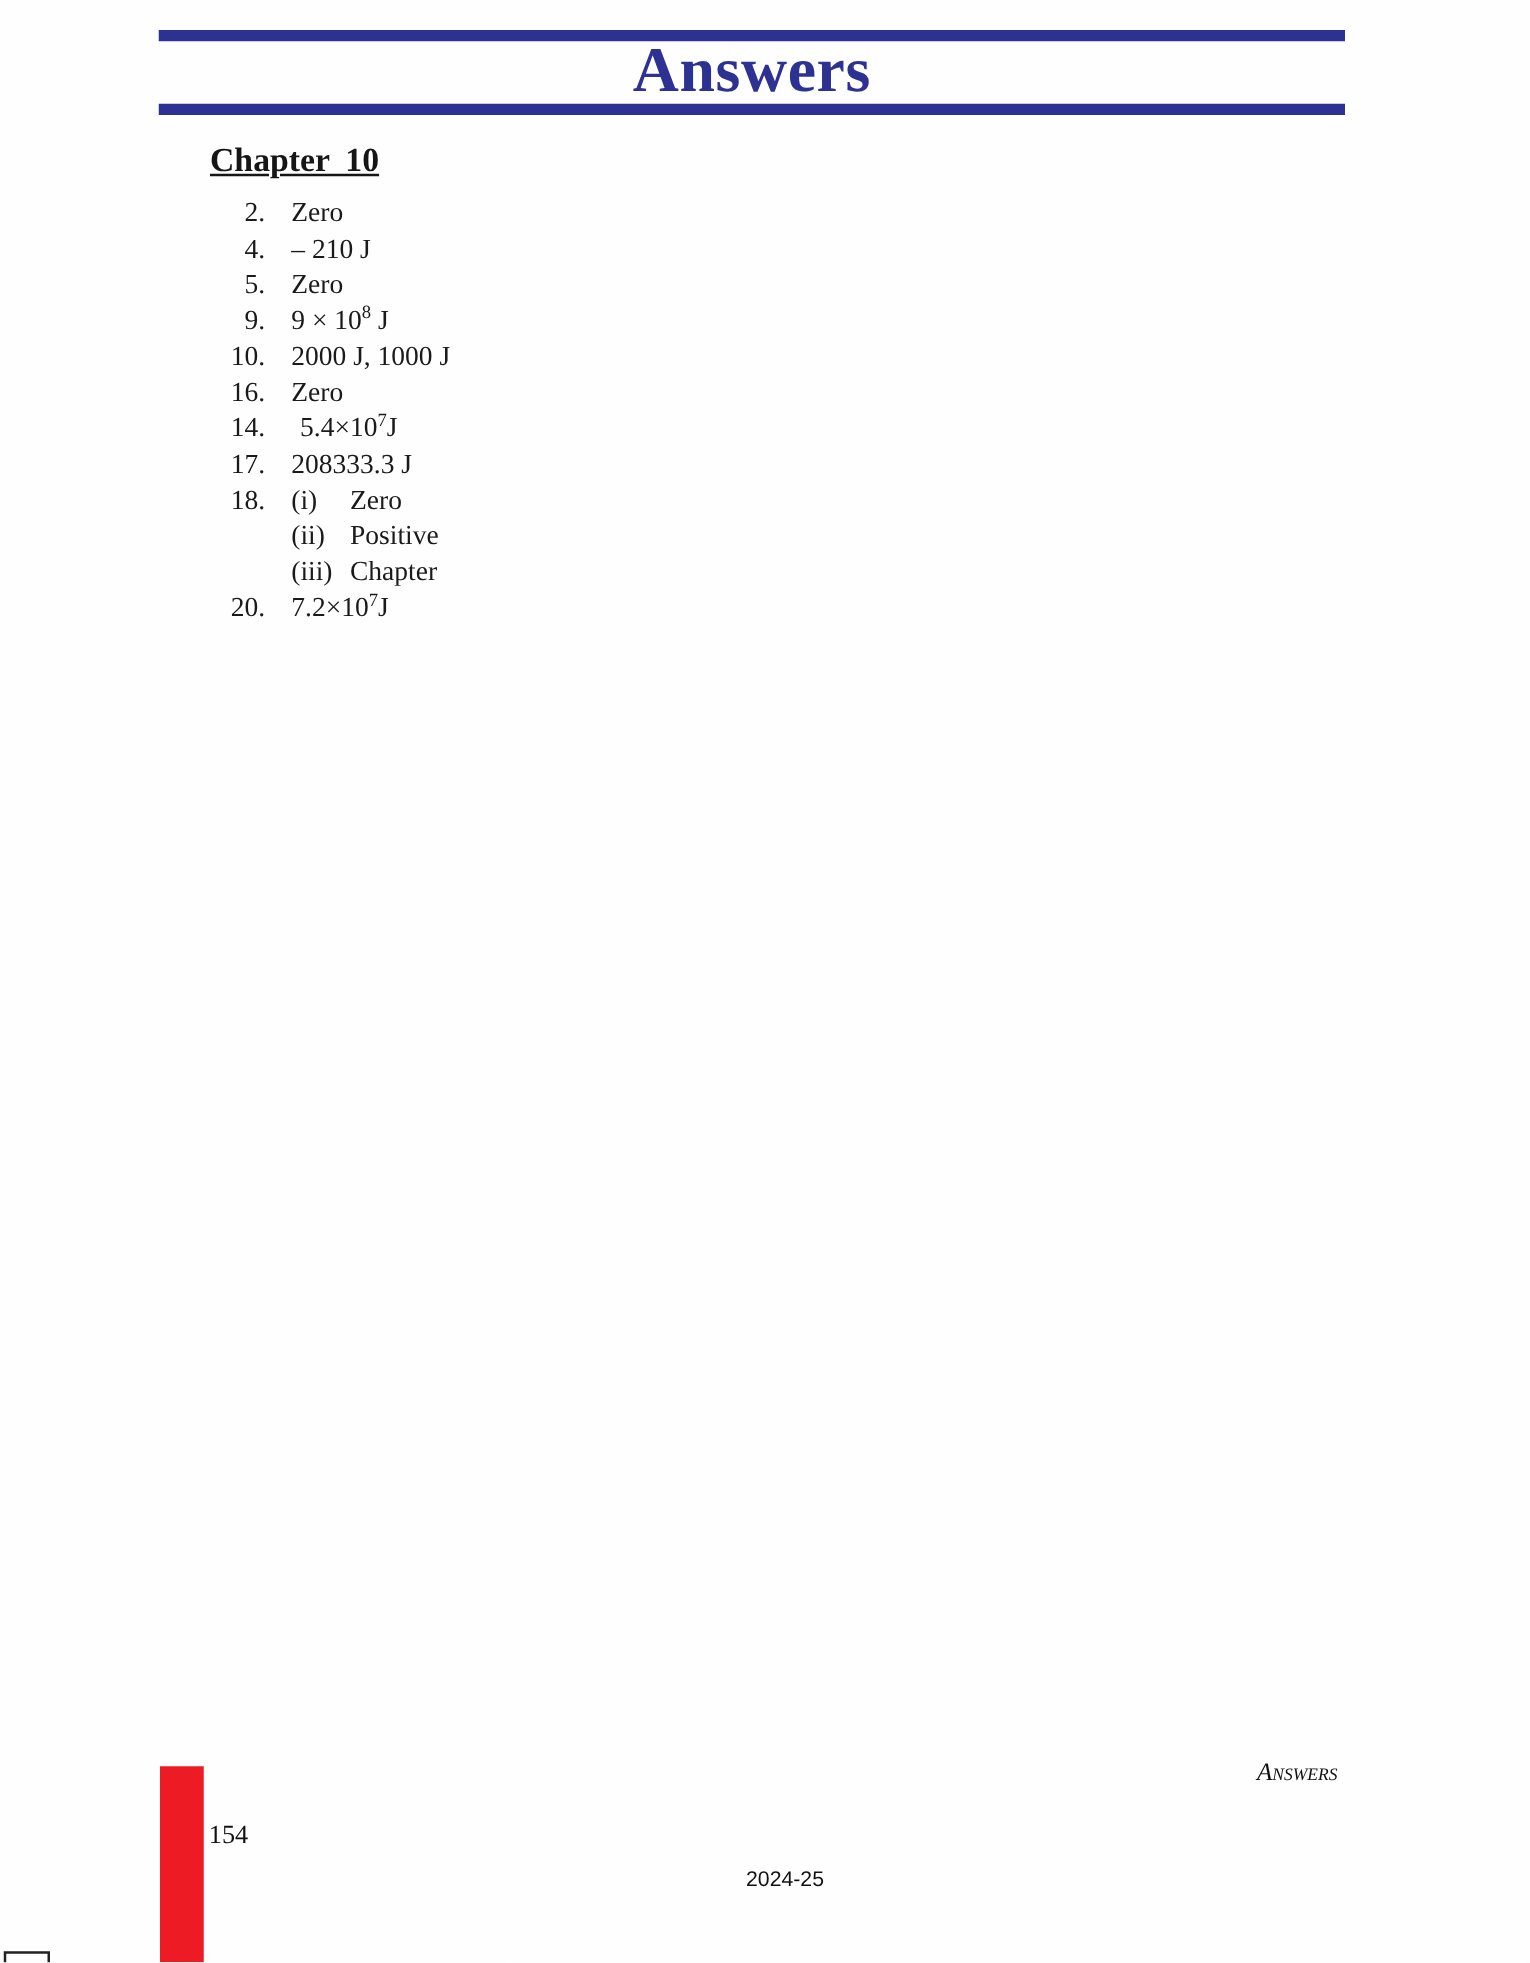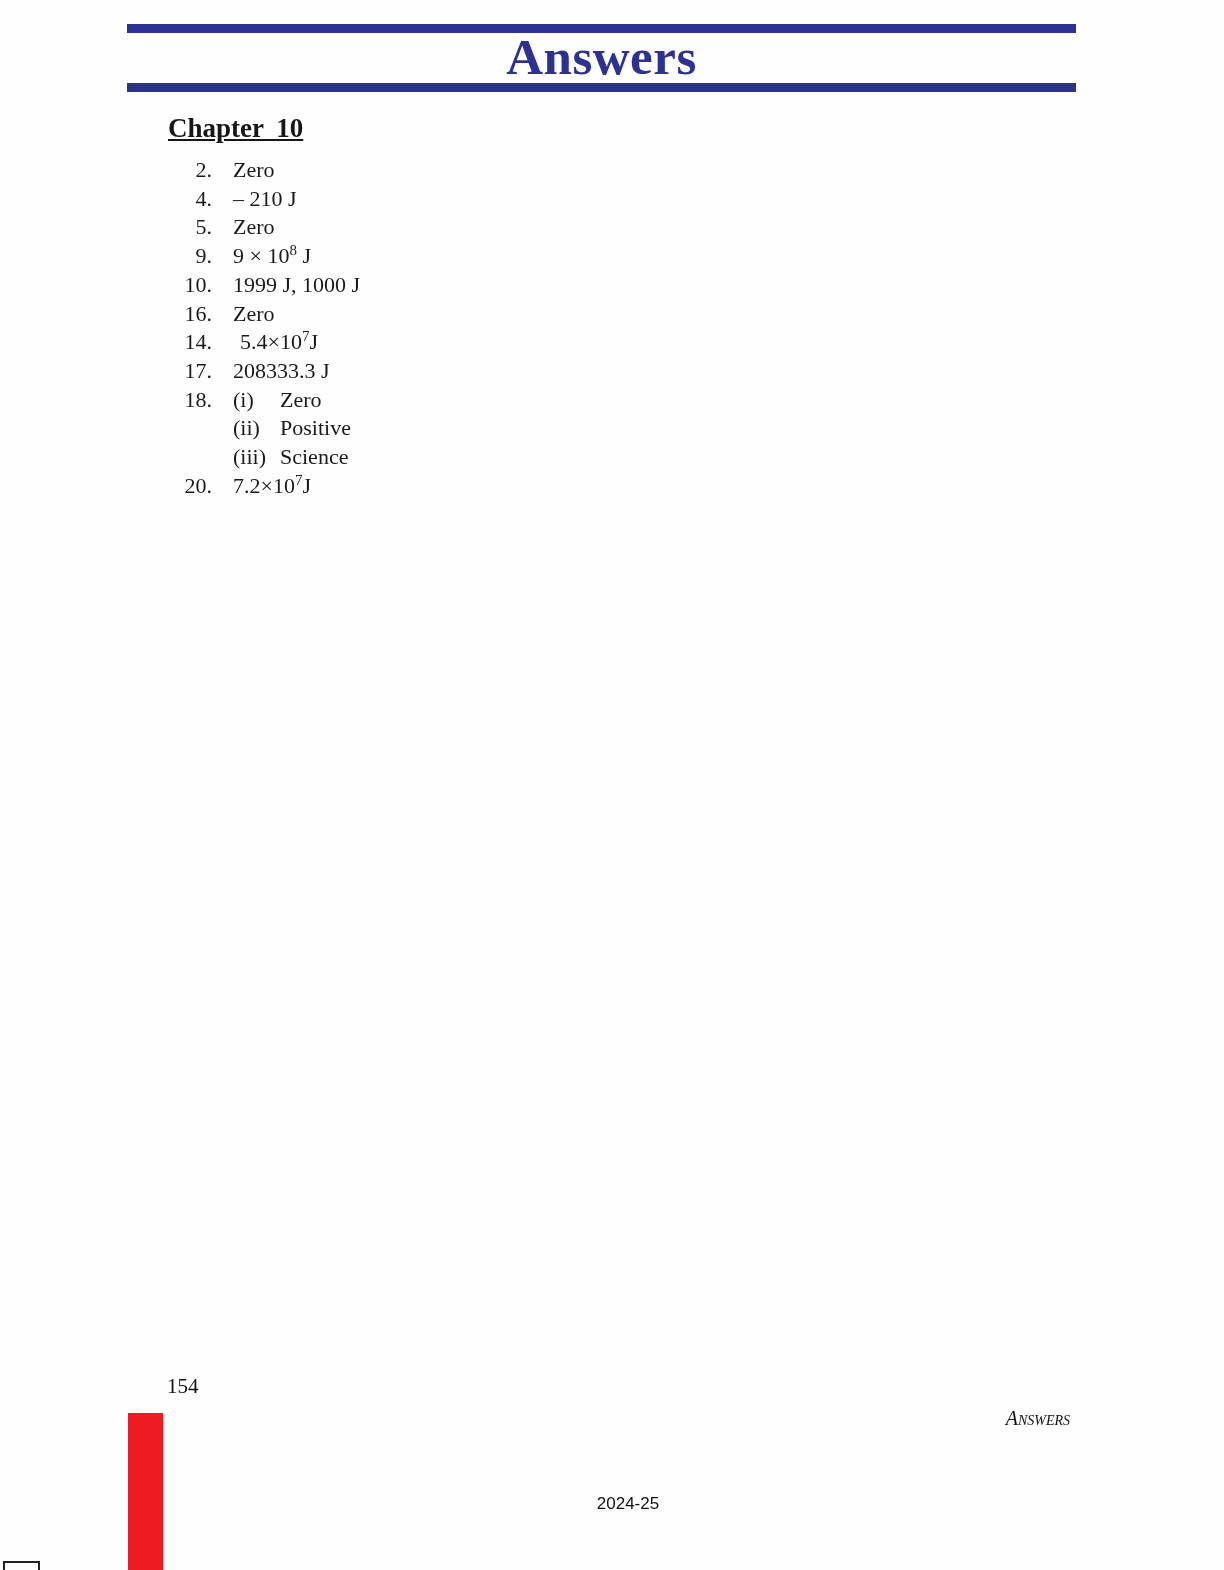--- a/index.html
+++ b/index.html
@@ -94,21 +94,21 @@
     position: absolute;
     left: 128px;
     top: 1413px;
     width: 35px;
     height: 157px;
     background: #ed1c24;
   }
   .page-number {
     position: absolute;
     left: 167px;
-    top: 1374px;
+    top: 1455px;
     font-size: 21px;
     color: #111111;
   }
   .book-title {
     position: absolute;
     right: 154px;
     top: 1407px;
     font-size: 20px;
     font-style: italic;
     font-variant: small-caps;
@@ -144,27 +144,27 @@
   <h1 class="page-title">Answers</h1>
   <div class="header-rule rule-bottom"></div>
 
   <h2 class="chapter-heading">Chapter 10</h2>
 
   <div class="answers">
       <div class="answer-row"><span class="answer-num">2.</span><span class="answer-text">Zero</span></div>
       <div class="answer-row"><span class="answer-num">4.</span><span class="answer-text">– 210 J</span></div>
       <div class="answer-row"><span class="answer-num">5.</span><span class="answer-text">Zero</span></div>
       <div class="answer-row"><span class="answer-num">9.</span><span class="answer-text">9 × 10<sup>8</sup> J</span></div>
-      <div class="answer-row"><span class="answer-num">10.</span><span class="answer-text">1999 J, 1000 J</span></div>
+      <div class="answer-row"><span class="answer-num">10.</span><span class="answer-text">2000 J, 1000 J</span></div>
       <div class="answer-row"><span class="answer-num">16.</span><span class="answer-text">Zero</span></div>
       <div class="answer-row indent"><span class="answer-num">14.</span><span class="answer-text">5.4×10<sup>7</sup>J</span></div>
       <div class="answer-row"><span class="answer-num">17.</span><span class="answer-text">208333.3 J</span></div>
       <div class="answer-row"><span class="answer-num">18.</span><span class="answer-sublabel">(i)</span><span class="answer-text">Zero</span></div>
       <div class="answer-row"><span class="answer-num"></span><span class="answer-sublabel">(ii)</span><span class="answer-text">Positive</span></div>
-      <div class="answer-row"><span class="answer-num"></span><span class="answer-sublabel">(iii)</span><span class="answer-text">Science</span></div>
+      <div class="answer-row"><span class="answer-num"></span><span class="answer-sublabel">(iii)</span><span class="answer-text">Chapter</span></div>
       <div class="answer-row"><span class="answer-num">20.</span><span class="answer-text">7.2×10<sup>7</sup>J</span></div>
     </div>
 
   <div class="red-bar"></div>
   <div class="page-number">154</div>
   <div class="book-title">Answers</div>
   <div class="edition">2024-25</div>
   <div class="corner-box"></div>
 
 </div>

